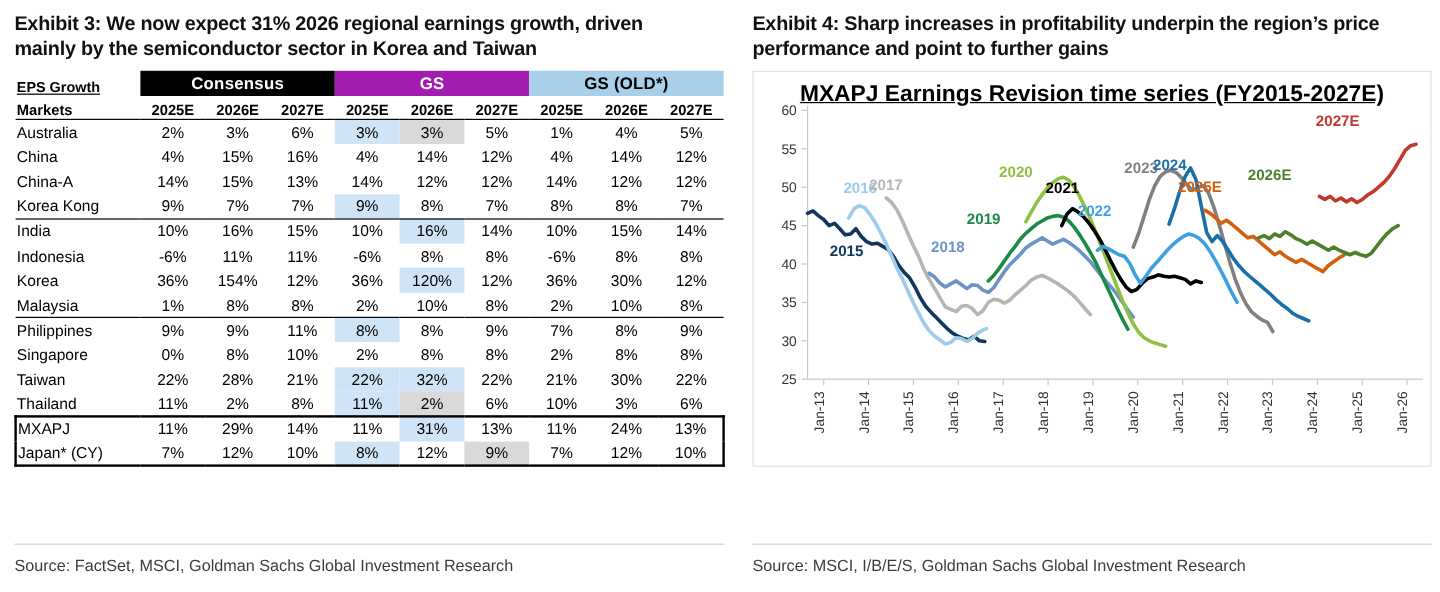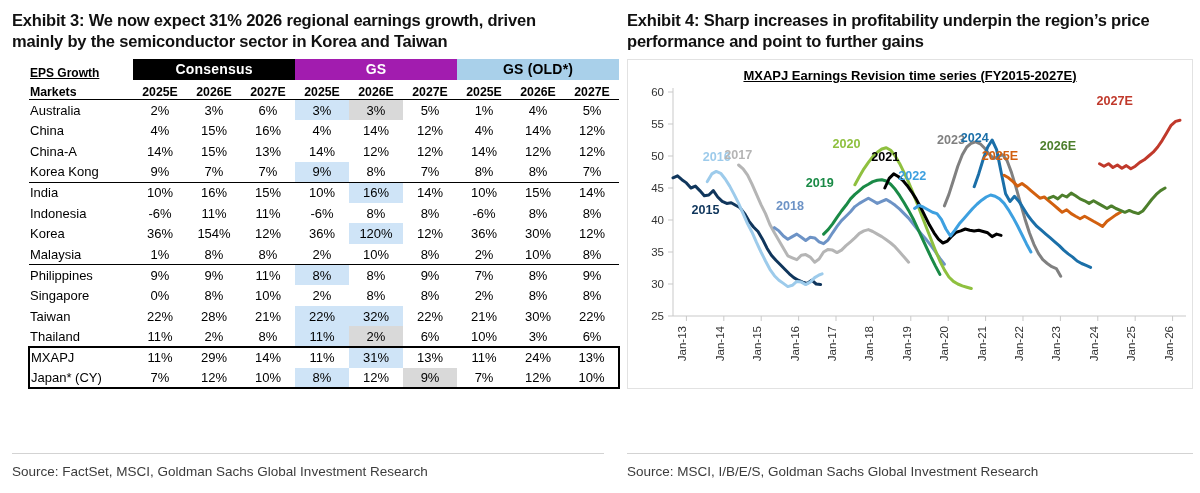--- a/index.html
+++ b/index.html
@@ -27,21 +27,20 @@
   .panel-left .exhibit-title { width:560px; }
   .panel-right .exhibit-title { width:560px; }
 
   
   .tbl-wrap { margin-top:6px; }
   table.eps {
     border-collapse:collapse;
     width:588px;
     font-size:12.3px;
     table-layout:fixed;
-    margin-left:16px;
   }
   table.eps td, table.eps th { padding:0; margin:0; }
 
   .c-market { width:104px; }
   .c-num { width:54px; }
 
   
   .grp-eps {
     font-weight:bold; font-size:12px; text-align:left;
     text-decoration:underline; padding-left:1px !important;
@@ -97,21 +96,21 @@
   
   .chart-box {
     position:relative;
     width:566px; height:330px;
     margin-top:4px;
     border:1px solid #e2e2e2;
     background:#fff;
   }
   .chart-title {
     position:absolute; left:0; right:0; top:8px;
-    text-align:center; font-size:13px; font-weight:bold;
+    text-align:center; font-size:19px; font-weight:bold;
     text-decoration:underline; color:#000;
   }
   .chart-svg { position:absolute; left:0; top:0; }
   .ylab {
     font-size:11.5px; fill:#333;
     font-family:"Liberation Sans", sans-serif;
   }
   .xlab {
     font-size:11.5px; fill:#333;
     font-family:"Liberation Sans", sans-serif;

